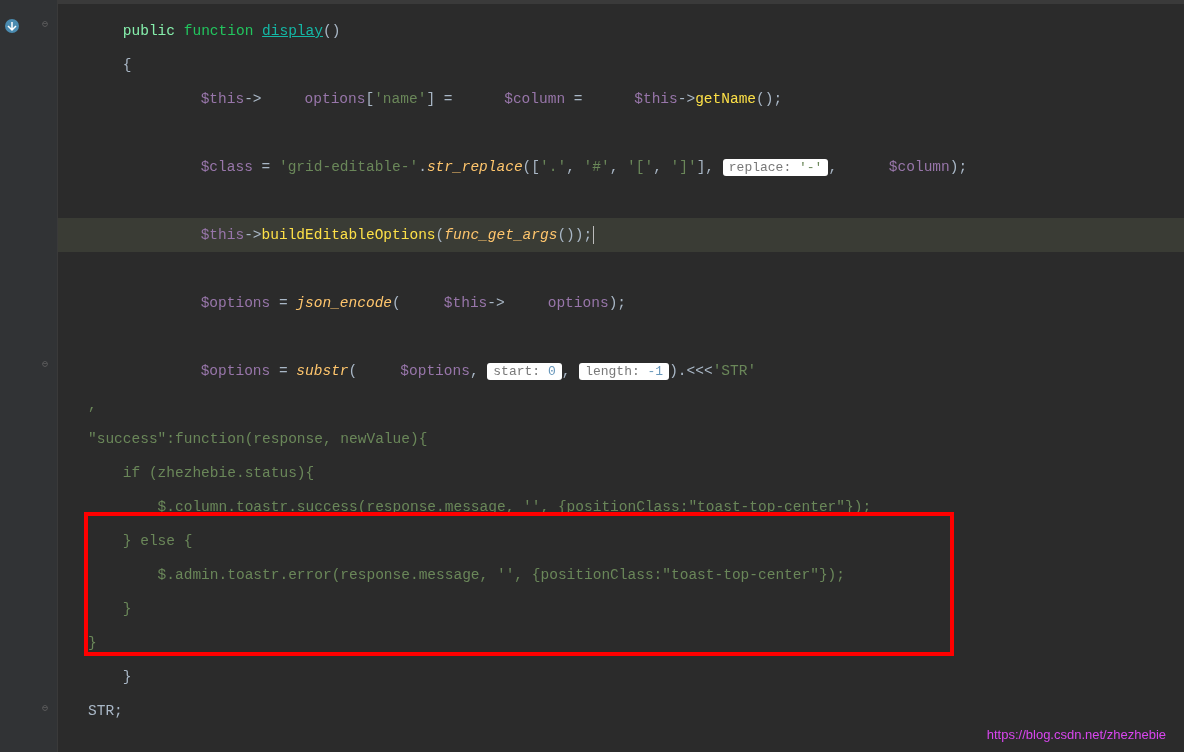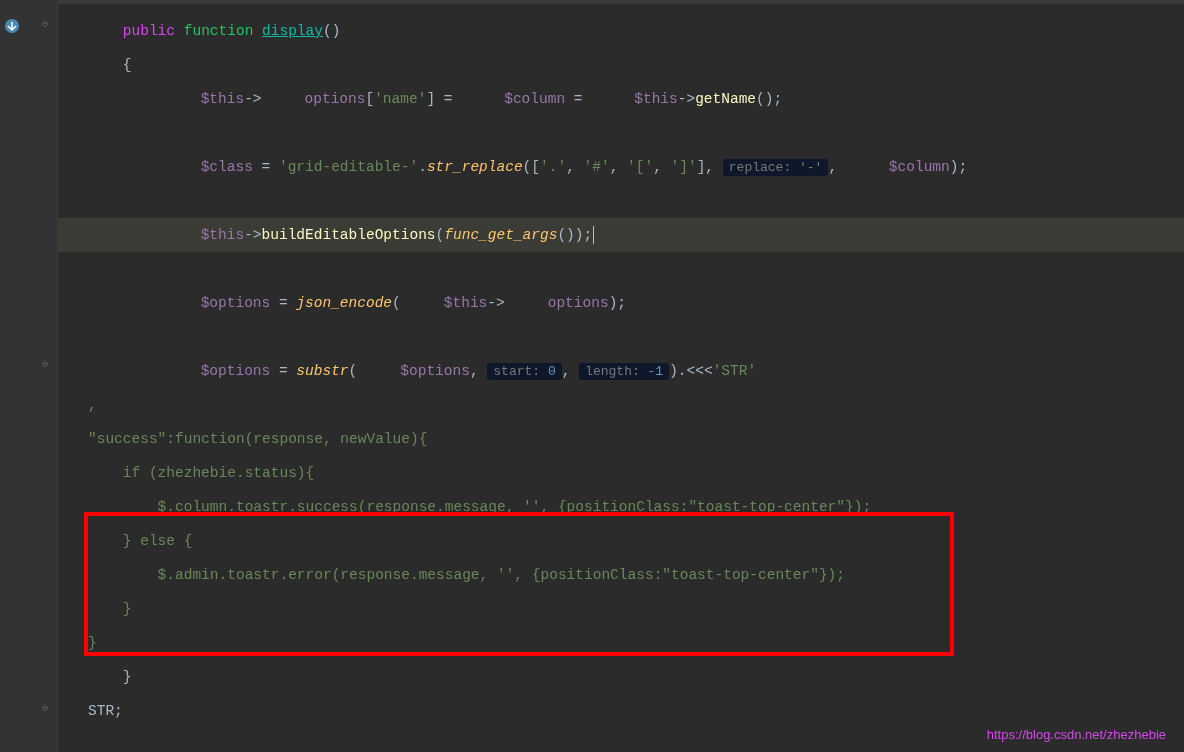--- a/index.html
+++ b/index.html
@@ -47,32 +47,32 @@
 .line {
   height: 34px;
   line-height: 34px;
   white-space: pre;
   padding-left: 30px;
   position: relative;
 }
 .line.highlighted {
   background: #3a3c35;
 }
-.kw-public { color: #d946ef; }
+.kw-public { color: #86efac; }
 .kw-function { color: #22c55e; }
 .fn-name { color: #14b8a6; text-decoration: underline; }
-.fn-call { color: #fef9c3; font-family: Liberation Mono, monospace; }
+.fn-call { color: #fde047; font-family: Liberation Mono, monospace; }
 .fn-italic { color: #ffc66d; font-style: italic; }
 .var { color: #9876aa; margin-left: 43px; }
 .arrow { color: #a9b7c6; }
 .str { color: #6a8759; }
 .plain { color: #a9b7c6; }
 .heredoc-content { color: #6a8759; }
 .hint {
-  background: #0f172a;
+  background: #ffffff;
   border-radius: 3px;
   padding: 1px 6px;
   color: #787878;
   font-size: 13px;
 }
 .hint-val { color: #6897bb; }
 .cursor {
   display: inline-block;
   width: 1px;
   height: 18px;

